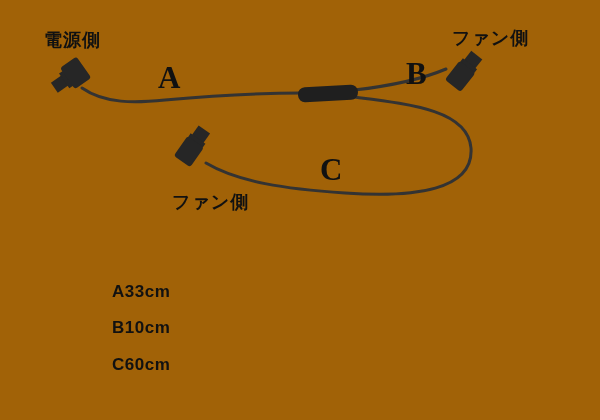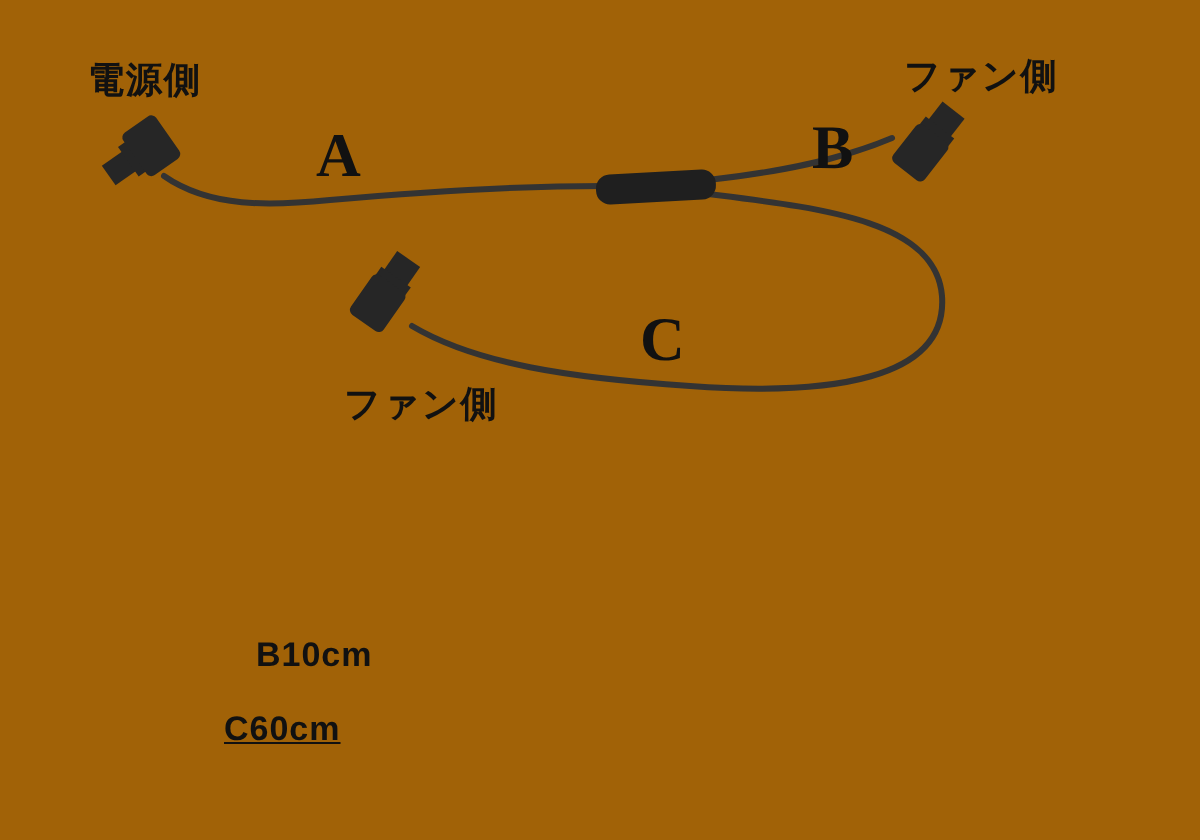--- a/index.html
+++ b/index.html
@@ -42,22 +42,22 @@
     letter-spacing: 0.5px;
   }
   #label-power      { left: 44px;  top: 28px; }
   #label-fan-top    { left: 452px; top: 26px; }
   #label-fan-middle { left: 172px; top: 190px; }
   #label-a { left: 158px; top: 60px; }
   #label-b { left: 406px; top: 56px; }
   #label-c { left: 320px; top: 152px; }
   #spec-model { left: 112px; top: 242px; }
   #spec-a     { left: 112px; top: 282px; }
-  #spec-b     { left: 128px; top: 318px; }
-  #spec-c     { left: 112px; top: 355px; text-decoration: underline; }
+  #spec-b     { left: 112px; top: 318px; }
+  #spec-c     { left: 112px; top: 355px; }
 </style>
 </head>
 <body>
 
 <div id="stage">
 
   <svg id="cable-svg" width="600" height="420" viewBox="0 0 600 420">
 
     <path d="M 82,88 C 105,104 135,103 165,100 C 210,96 255,93 302,93" fill="none" stroke="#333333" stroke-width="3" stroke-linecap="round"></path>
 
@@ -94,18 +94,19 @@
 
   <div class="lbl side-label" id="label-fan-middle">ファン側</div>
 
   <div class="lbl seg-label" id="label-a">A</div>
 
   <div class="lbl seg-label" id="label-b">B</div>
 
   <div class="lbl seg-label" id="label-c">C</div>
 
 
+  <div class="lbl spec-label" id="spec-a">A33cm</div>
 
   <div class="lbl spec-label" id="spec-b">B10cm</div>
 
   <div class="lbl spec-label" id="spec-c">C60cm</div>
 
 </div>
 
 </body></html>

